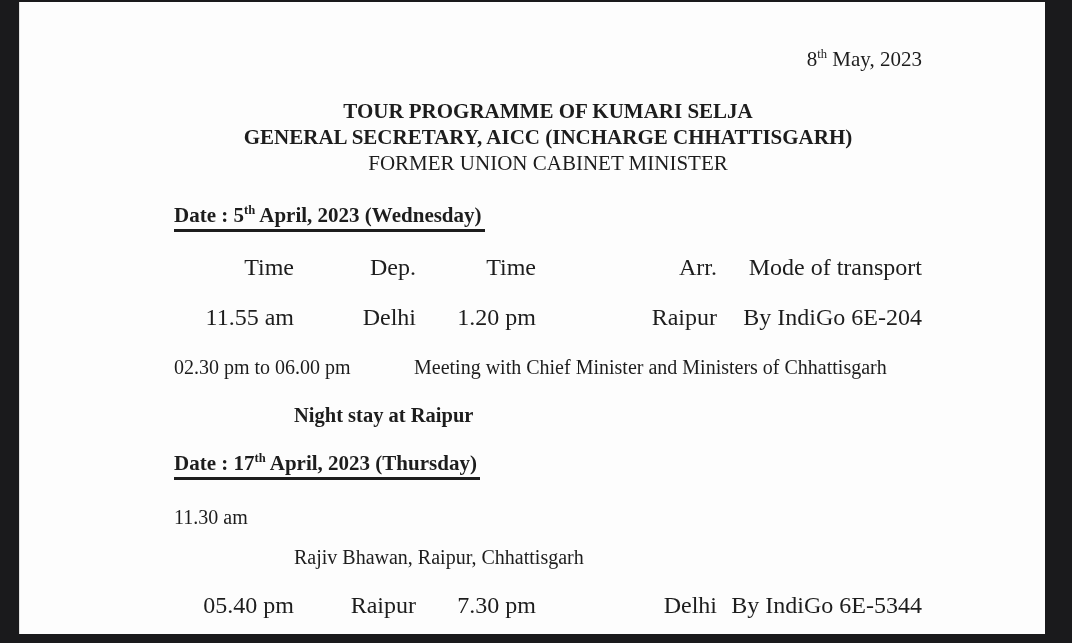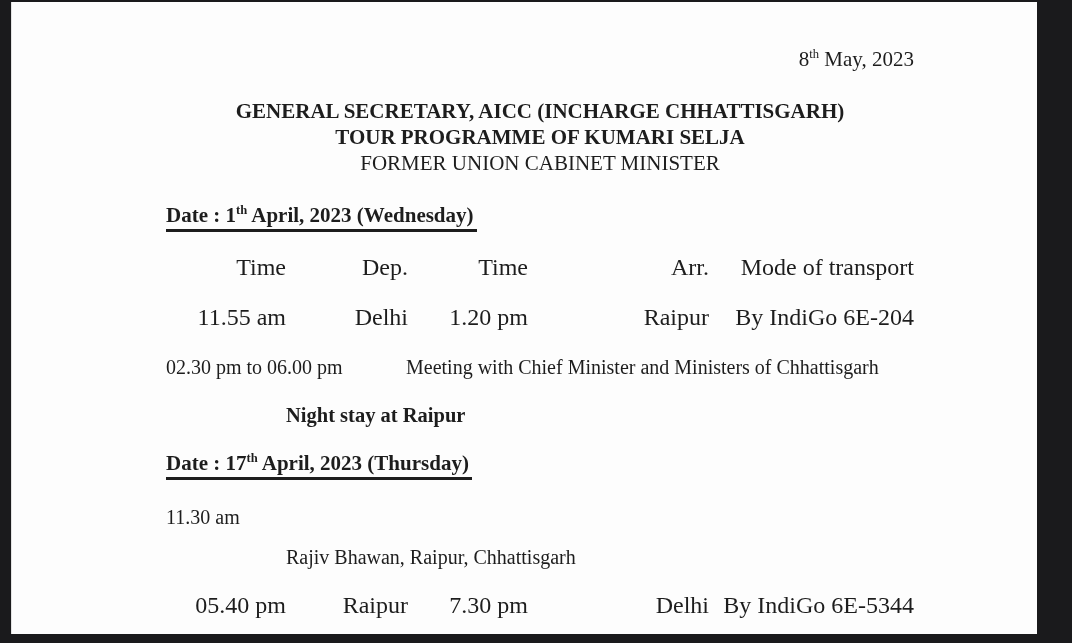--- a/index.html
+++ b/index.html
@@ -7,21 +7,21 @@
   body {
     width: 1072px; height: 643px;
     background: #1a1a1c;
     font-family: "Liberation Serif", "DejaVu Serif", serif;
     color: #1d1d1d;
     overflow: hidden;
     position: relative;
   }
   .paper {
     position: absolute;
-    top: 2px; left: 11px;
+    top: 2px; left: 19px;
     width: 1026px; height: 632px;
     background: #fdfdfd;
     border-left: 1px solid #e3e3e3;
     padding: 44px 123px 0 154px;
     overflow: hidden;
   }
   .issued-date {
     text-align: right;
     font-size: 21px;
     line-height: 26px;
@@ -82,27 +82,27 @@
   .mt26 { margin-top: 26px; }
 </style>
 </head>
 <body>
 
 <div class="paper">
 
   <div class="issued-date"><span>8</span><sup>th</sup><span> May, 2023</span></div>
 
   <div class="letterhead">
+    <div class="bold">TOUR PROGRAMME OF KUMARI SELJA</div>
     <div class="bold">GENERAL SECRETARY, AICC (INCHARGE CHHATTISGARH)</div>
-    <div class="bold">TOUR PROGRAMME OF KUMARI SELJA</div>
     <div>FORMER UNION CABINET MINISTER</div>
   </div>
 
   <div class="date-heading mt26">
-    <span class="underlined"><span>Date : 1</span><sup>th</sup><span> April, 2023 (Wednesday)</span></span>
+    <span class="underlined"><span>Date : 5</span><sup>th</sup><span> April, 2023 (Wednesday)</span></span>
   </div>
 
   <div class="grid-row mt22">
     <span>Time</span>
     <span>Dep.</span>
     <span>Time</span>
     <span>Arr.</span>
     <span>Mode of transport</span>
   </div>
 

